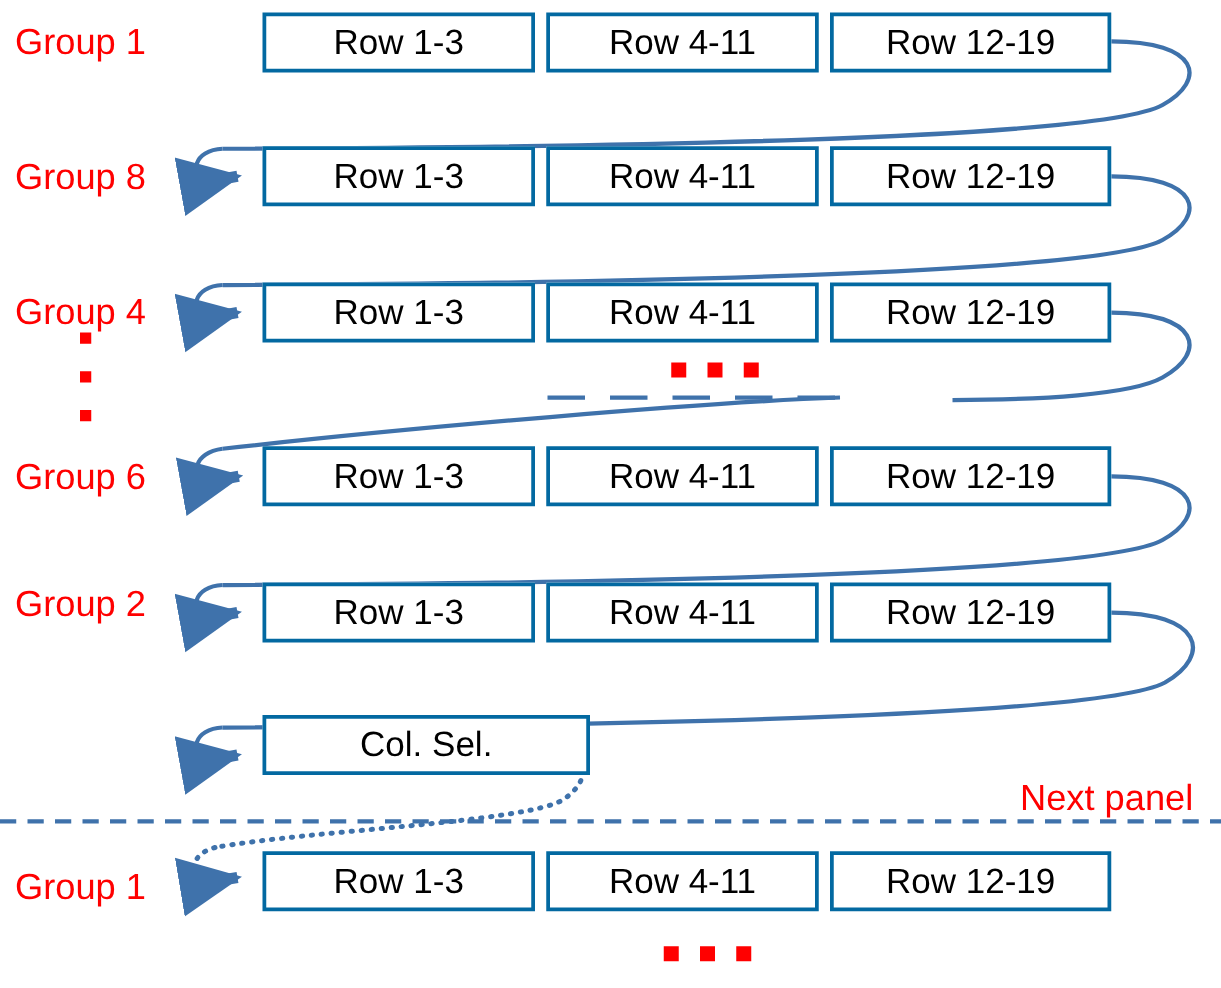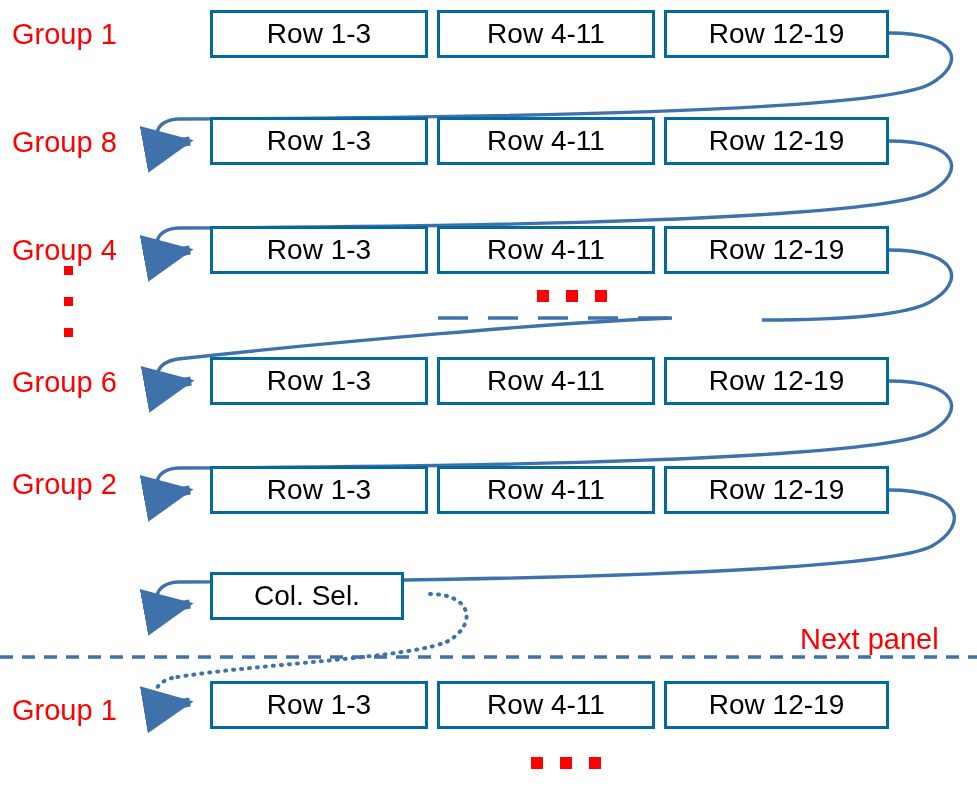--- a/index.html
+++ b/index.html
@@ -67,20 +67,21 @@
     width:9px; height:9px;
     background:#ff0000;
   }
   .nextpanel{
     position:absolute;
     color:#ff0000;
     font-size:29px;
     line-height:29px;
     white-space:nowrap;
     font-family:"Liberation Sans", sans-serif;
+    margin-left:16px;
   }
 </style>
 </head>
 <body>
 
 <div id="stage">
 
   <svg id="wires" viewBox="0 0 977 790" width="977" height="790" xmlns="http://www.w3.org/2000/svg">
     <defs>
       <marker id="arrowhead" markerWidth="6" markerHeight="6" refX="5.2" refY="3" orient="auto" markerUnits="strokeWidth">
@@ -169,21 +170,21 @@
   </div>
 
   <div class="box" style="left:210px; top:357px; width:218px; height:48px;">Row 1-3</div>
   <div class="box" style="left:437px; top:357px; width:218px; height:48px;">Row 4-11</div>
   <div class="box" style="left:664px; top:357px; width:225px; height:48px;">Row 12-19</div>
 
   <div class="box" style="left:210px; top:466px; width:218px; height:48px;">Row 1-3</div>
   <div class="box" style="left:437px; top:466px; width:218px; height:48px;">Row 4-11</div>
   <div class="box" style="left:664px; top:466px; width:225px; height:48px;">Row 12-19</div>
 
-  <div class="box" style="left:210px; top:572px; width:194px; height:48px;">Col. Sel.</div>
+  <div class="box" style="left:210px; top:572px; width:262px; height:48px;">Col. Sel.</div>
 
   <div class="nextpanel" style="left:800px; top:625px;">Next panel</div>
 
   <div class="box" style="left:210px; top:681px; width:218px; height:48px;">Row 1-3</div>
   <div class="box" style="left:437px; top:681px; width:218px; height:48px;">Row 4-11</div>
   <div class="box" style="left:664px; top:681px; width:225px; height:48px;">Row 12-19</div>
 
   <div class="dots-h" style="left:531px; top:757px;">
     <i></i>
       <i></i>

